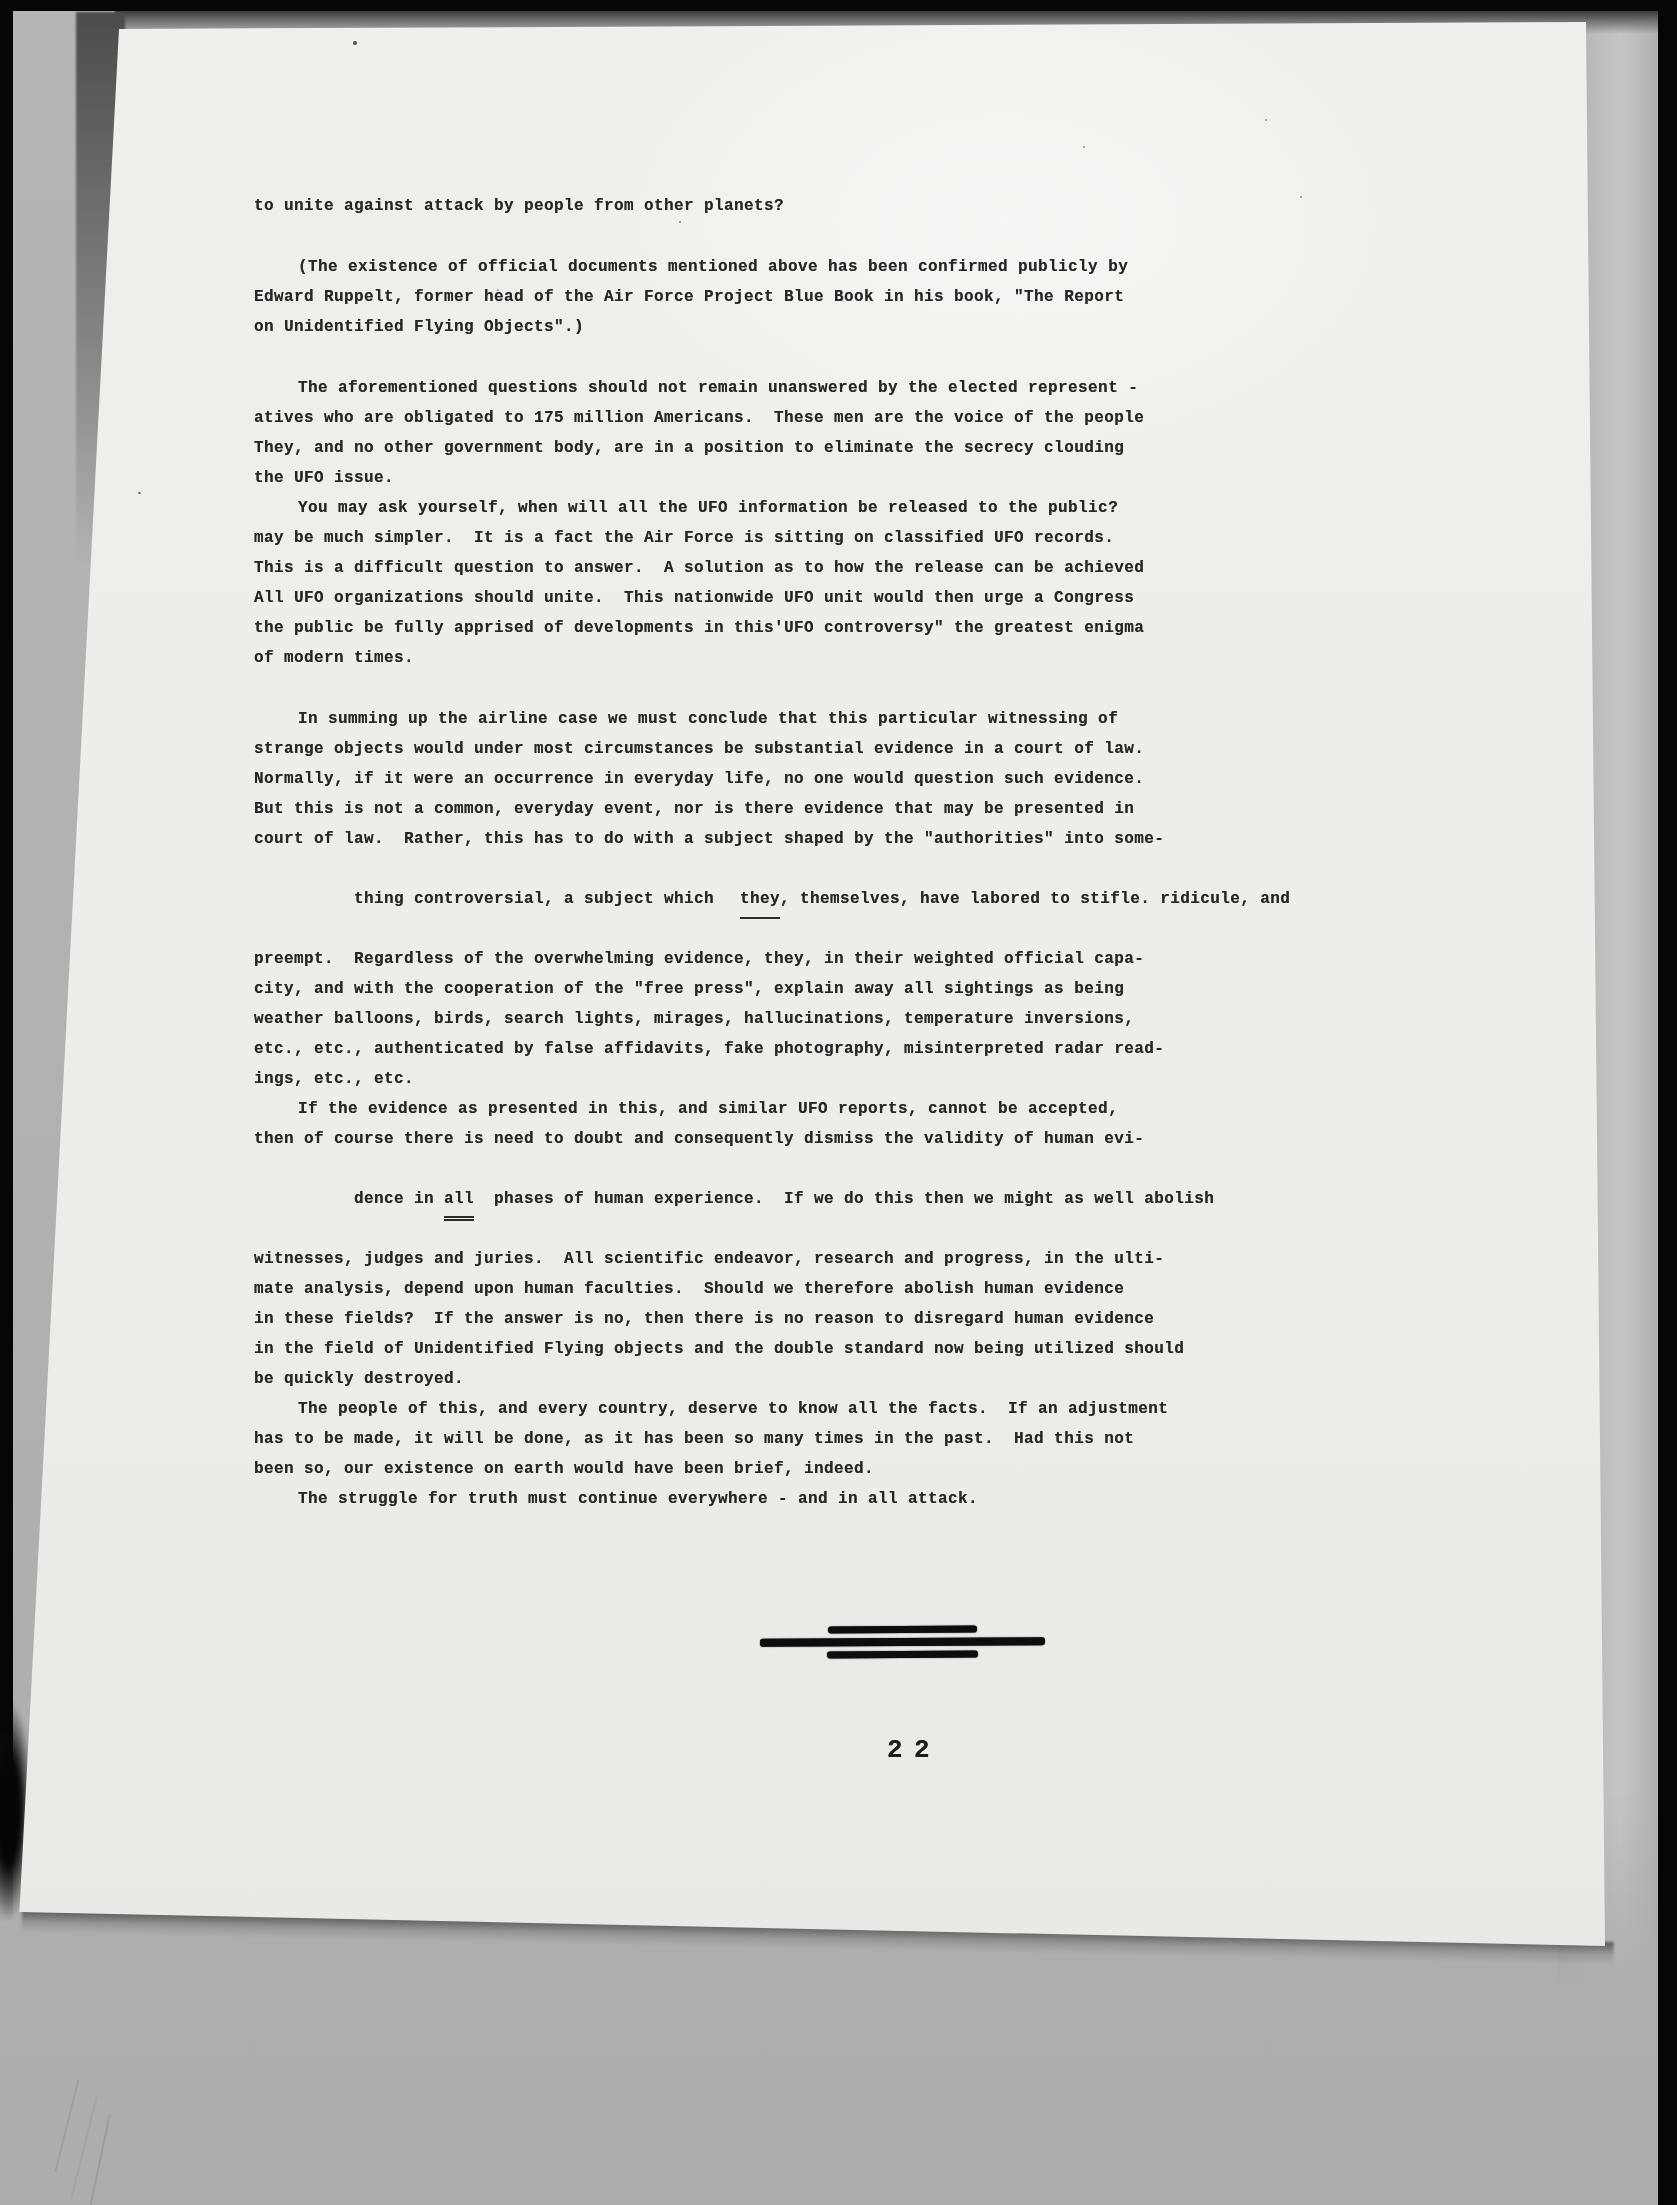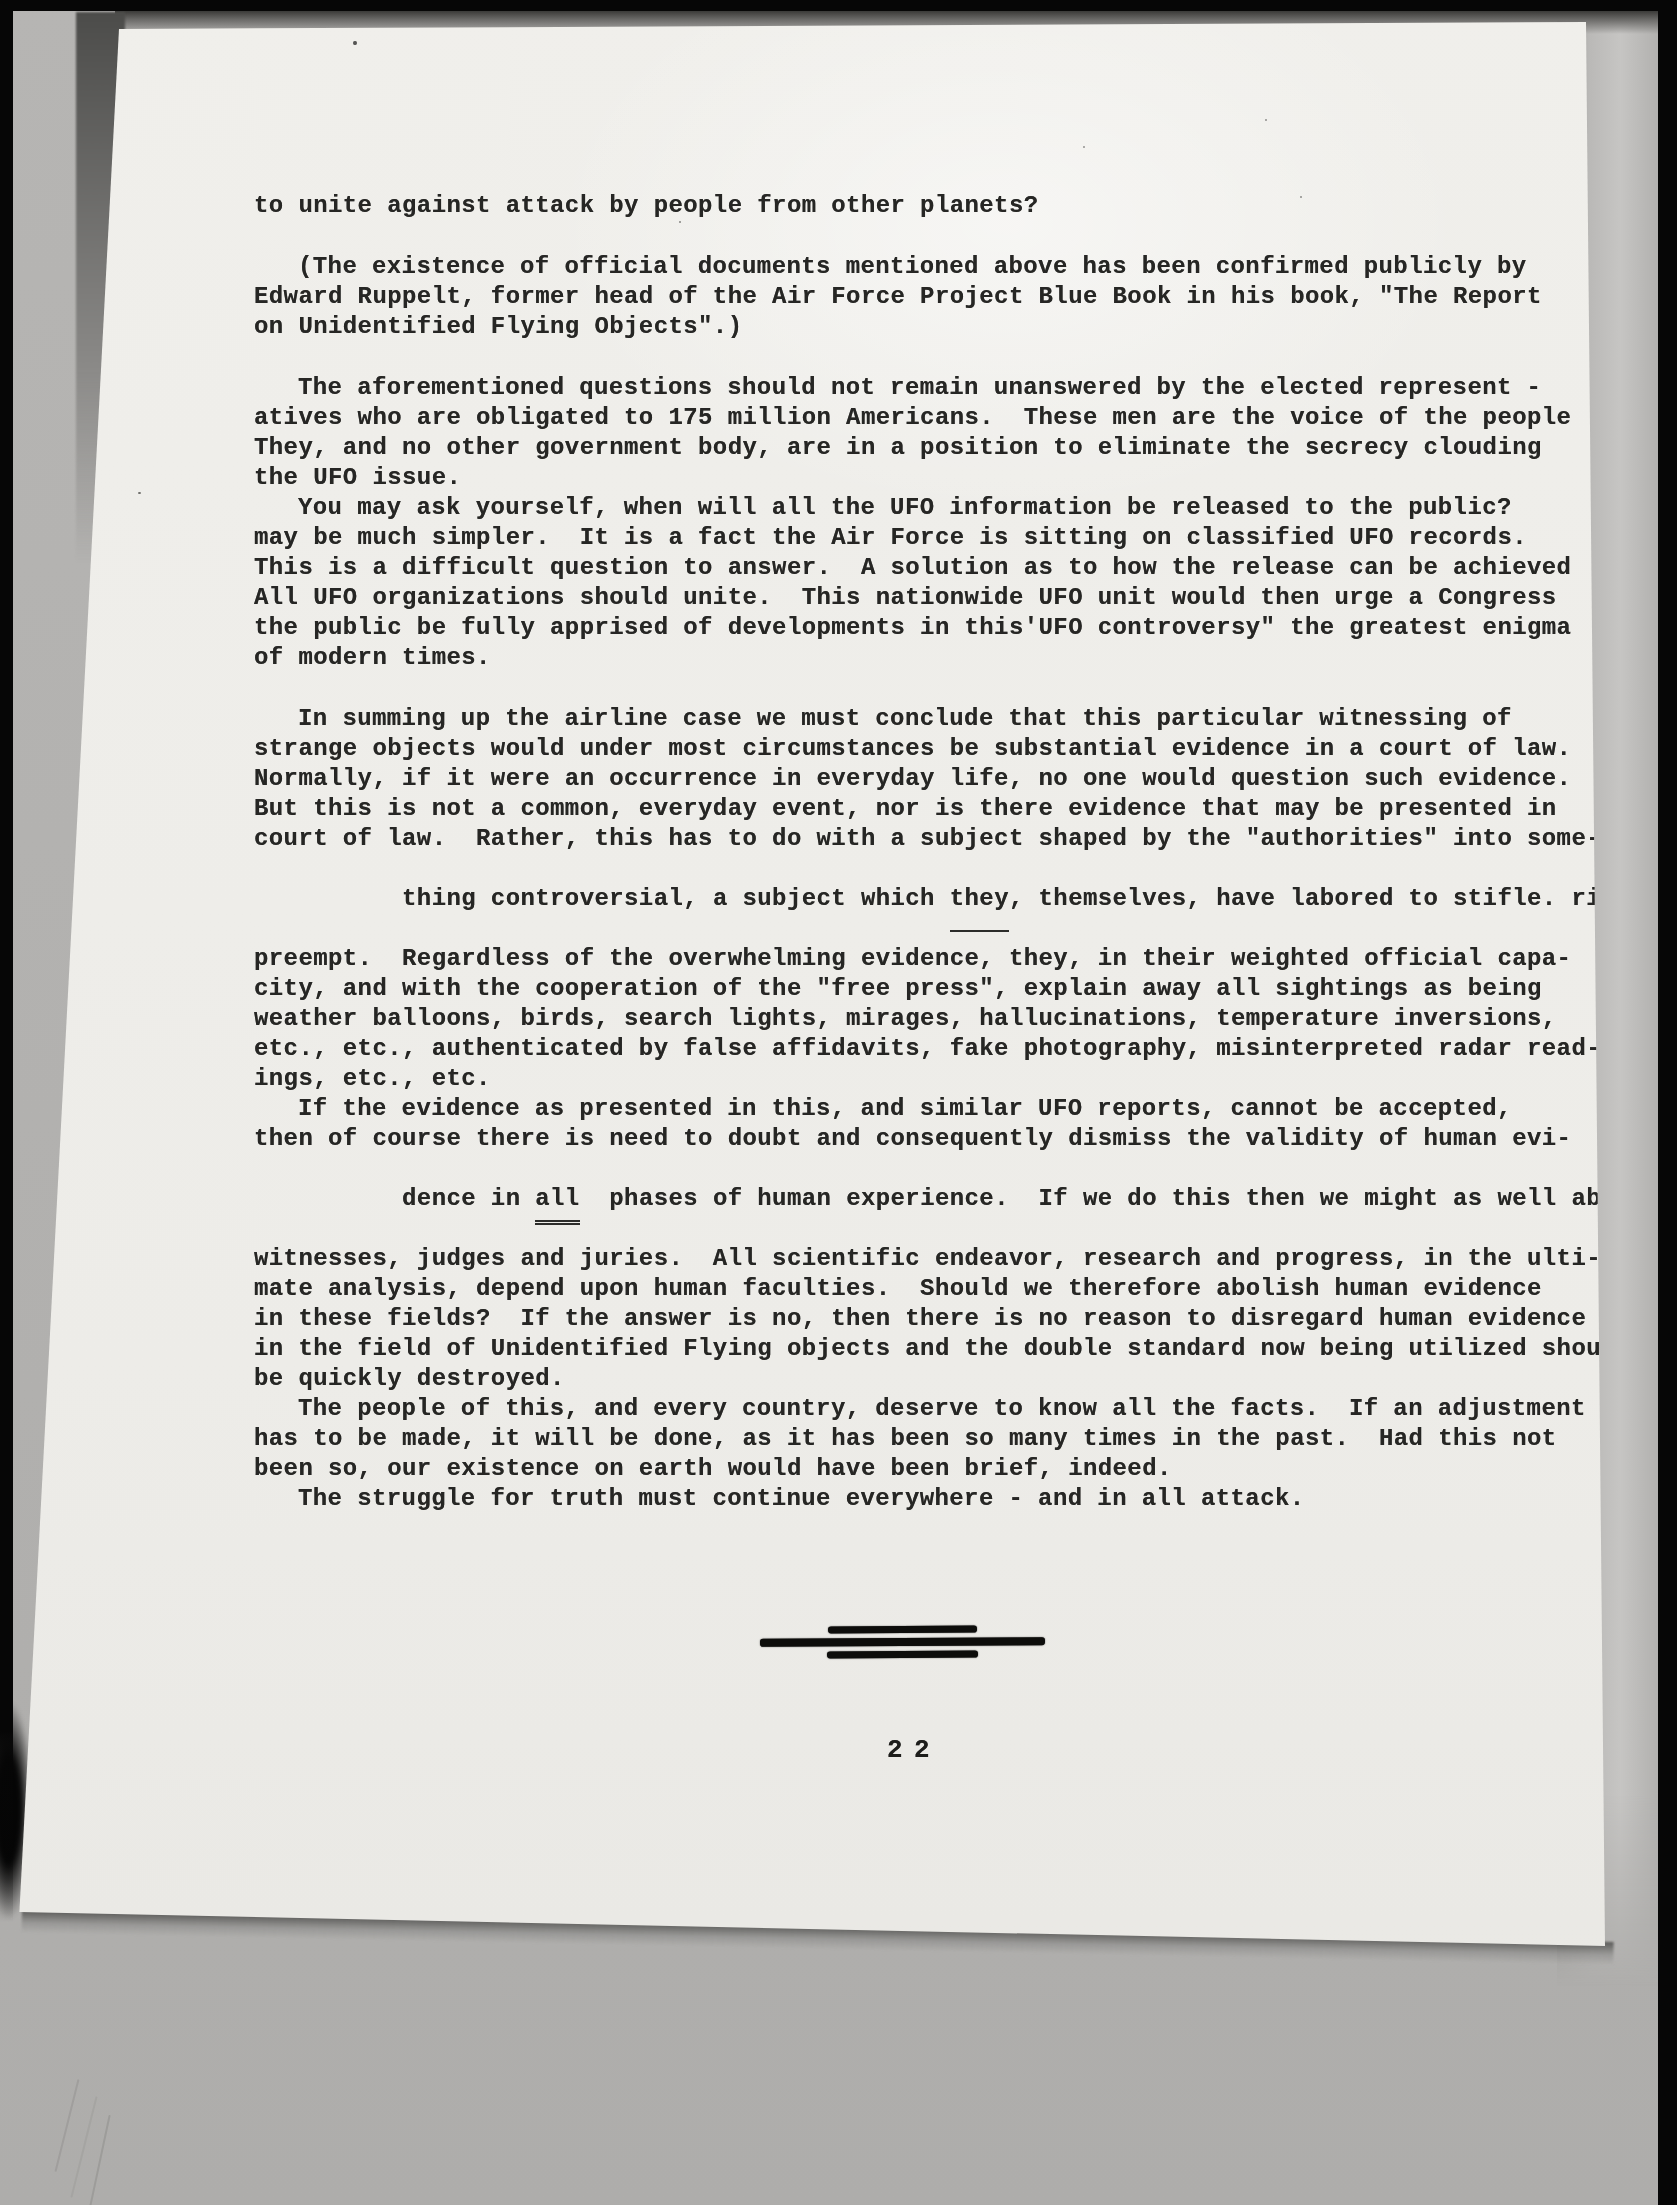--- a/index.html
+++ b/index.html
@@ -46,28 +46,28 @@
     clip-path:polygon(119px 29px,1586px 22px,1605px 1946px,19.4px 1912px);
     background:
       radial-gradient(662px 419px at 60% 9%,rgba(255,255,255,.45),rgba(255,255,255,0) 70%),
       linear-gradient(180deg,#f0efeb 0%,#edecE8 55%,#e7e6e2 100%);
     filter:drop-shadow(-3.1px 4px 5.7px rgba(0,0,0,.35));
   }
   
   #typed{
     position:absolute;left:254px;top:191px;width:1376px;
     font-family:"Liberation Mono",monospace;font-weight:700;
-    font-size:24px;line-height:30px;letter-spacing:0.4px;color:#262624;
+    font-size:16px;line-height:30px;letter-spacing:0.4px;color:#262624;
     text-shadow:0 0 0.4px rgba(30,30,28,.6);
   }
   .para{margin:0;}
   .para.gap{margin-top:31px;}
   .line{white-space:pre;min-height:30px;}
   .line.ind{text-indent:44px;}
-  .u-single{border-bottom:2.6px solid #2c2c2a;padding-bottom:18px;}
+  .u-single{border-bottom:2.6px solid #2c2c2a;padding-bottom:9px;margin-left:16px;}
   .u-double{border-bottom:5.7px double #2c2c2a;padding-bottom:8px;}
   
   .rule{position:absolute;background:#0d0d0b;border-radius:3.1px;
     box-shadow:0 0 1.3px rgba(0,0,0,.85);transform:rotate(-.35deg);}
   #rule-1{left:828px;top:1626px;width:149px;height:6.6px;}
   #rule-2{left:760px;top:1638px;width:285px;height:7.5px;}
   #rule-3{left:827px;top:1651px;width:151px;height:6.6px;}
   
   #page-number{
     position:absolute;left:887px;top:1733px;

